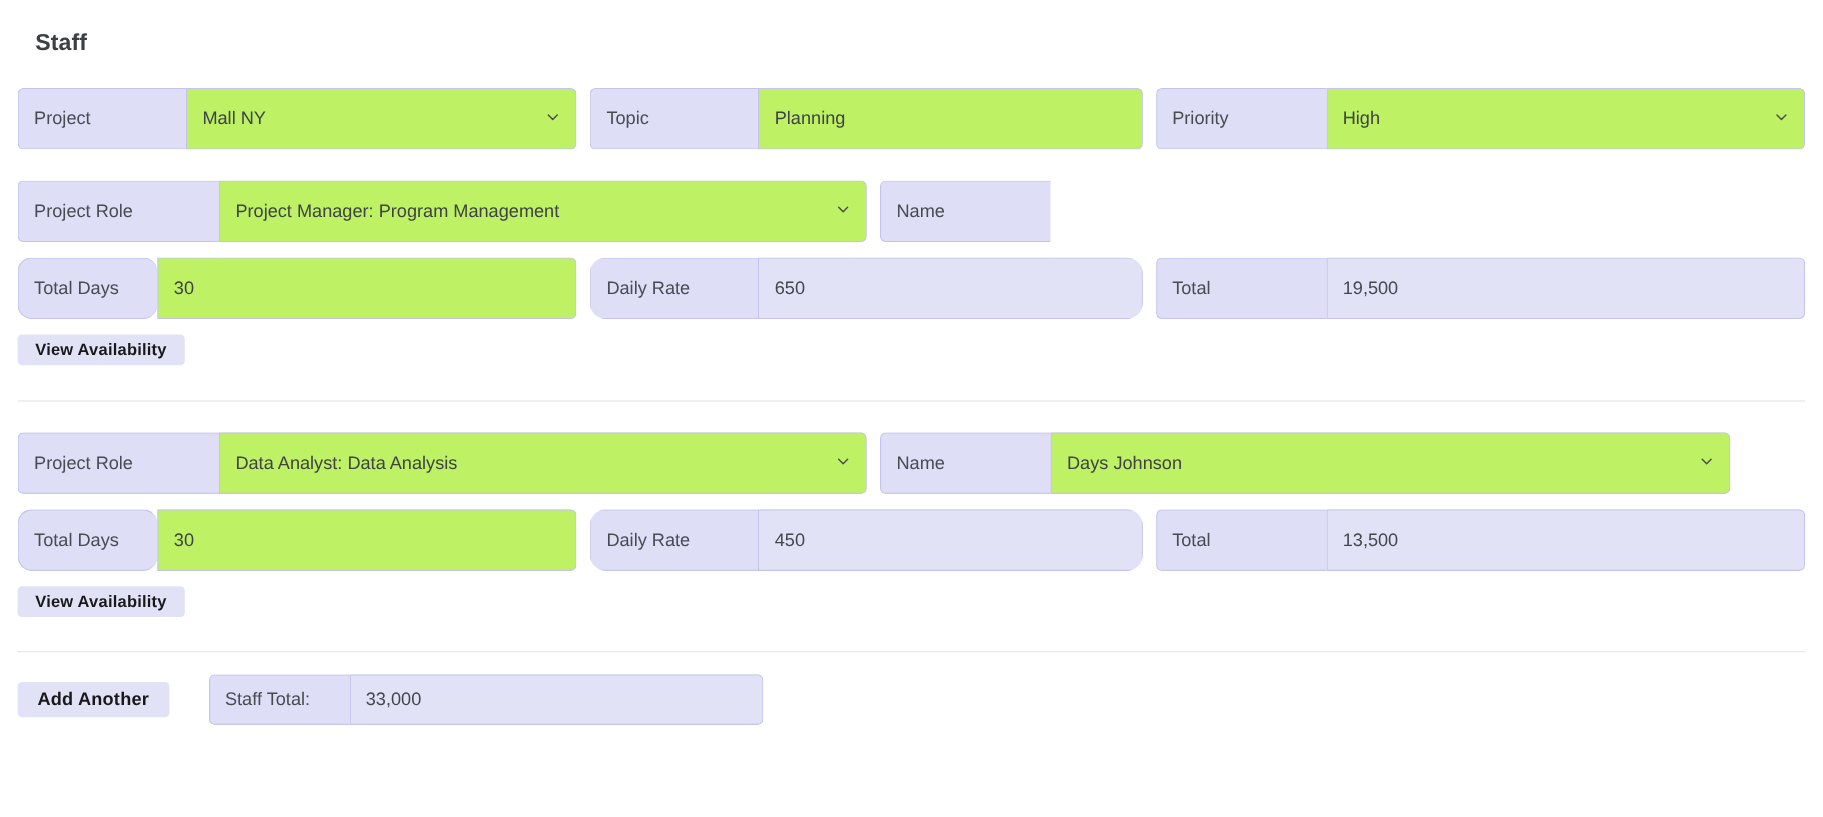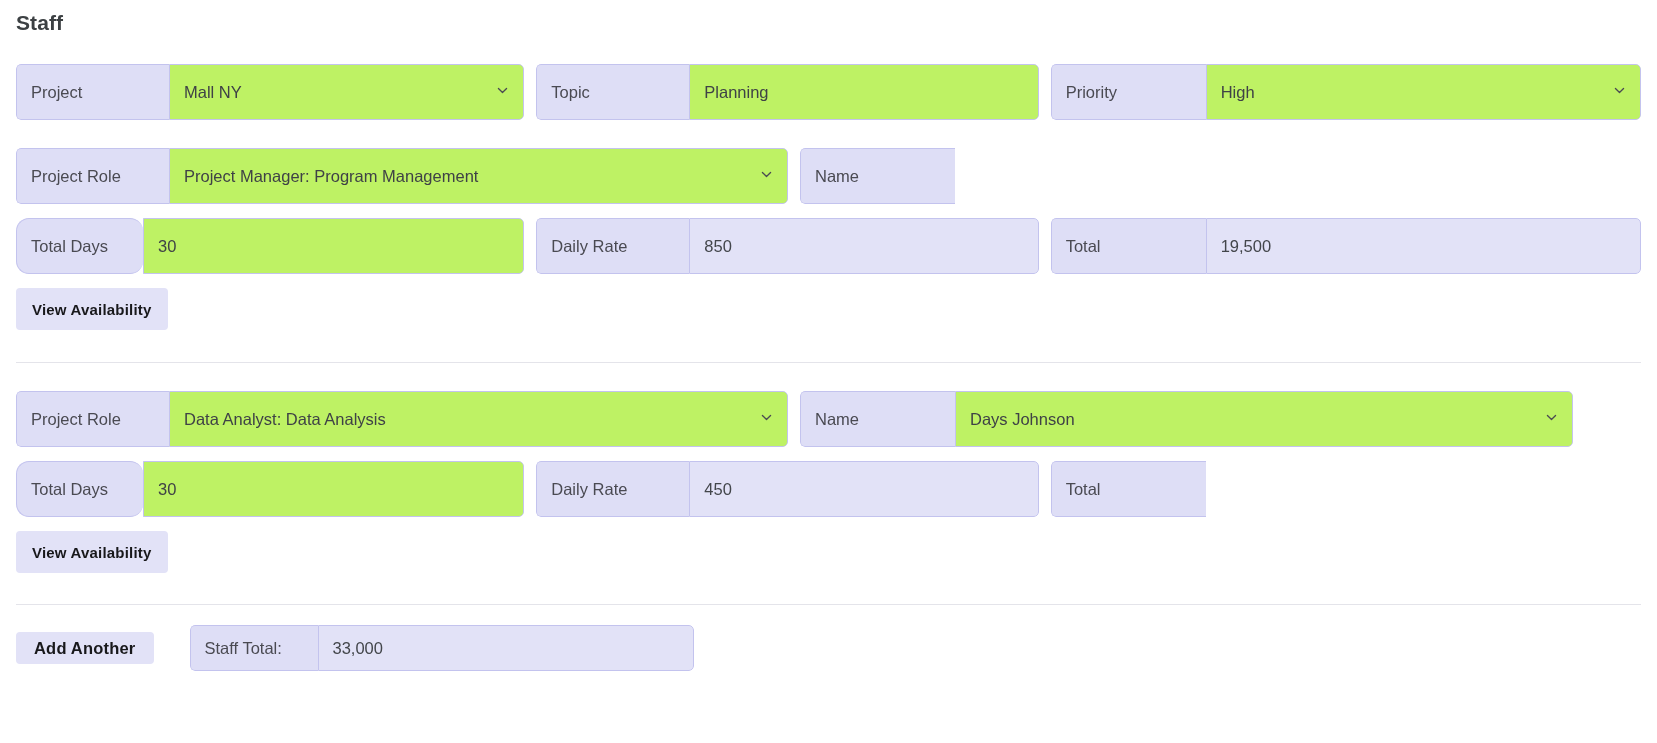--- a/index.html
+++ b/index.html
@@ -21,21 +21,21 @@
     box-sizing: border-box;
     padding: 0 16px;
   }
 
   
   .page-title {
     font-size: 21px;
     font-weight: bold;
     color: #3c4043;
     letter-spacing: 0.1px;
-    margin: 0;
+    margin: 16px;
     padding: 8px 0 0 0;
     height: 38px;
     line-height: 30px;
   }
 
   
   .row {
     display: flex;
     align-items: stretch;
     width: 100%;
@@ -106,28 +106,28 @@
   
   .f-project   { width: 514px; }
   .f-project .lab { width: 153px; }
   .f-topic     { width: 508px; margin-left: 12px; }
   .f-topic .lab { width: 153px; }
   .f-priority  { width: 597px; margin-left: 12px; }
   .f-priority .lab { width: 155px; }
 
   
   .f-role  { width: 772px; }
-  .f-role .lab { width: 153px; }
+  .f-role .lab { width: 183px; }
   .f-name  { width: 773px; margin-left: 12px; }
   .f-name .lab { width: 155px; }
 
   
   .f-days  { width: 514px; }
   .f-days .lab { width: 127px; border-radius: 13px; }
-  .f-rate  { width: 508px; margin-left: 12px; }
+  .f-rate  { width: 508px; margin-left: 12px; border-radius: 15px; }
   .f-rate .lab { width: 153px; }
   .f-total { width: 597px; margin-left: 12px; }
   .f-total .lab { width: 155px; }
 
   
   .btn {
     display: inline-flex;
     align-items: center;
     justify-content: center;
     background: #e2e2f7;
@@ -135,21 +135,21 @@
     border-radius: 4px;
     color: #18181b;
     font-family: "Liberation Sans", sans-serif;
     font-size: 15px;
     font-weight: bold;
     letter-spacing: 0.2px;
     padding: 0 16px;
     cursor: pointer;
   }
   .btn-availability {
-    height: 42px;
+    height: 28px;
     margin-top: 14px;
     margin-left: 0;
   }
   .btn-add {
     height: 32px;
     font-size: 16.5px;
     padding: 12px 18px;
   }
 
   
@@ -247,21 +247,21 @@
     <div class="field f-days">
       <div class="lab">Total Days</div>
       <div class="val">
         <span>30</span>
       </div>
     </div>
 
     <div class="field f-rate">
       <div class="lab">Daily Rate</div>
       <div class="val readonly">
-        <span>850</span>
+        <span>650</span>
       </div>
     </div>
 
     <div class="field f-total">
       <div class="lab">Total</div>
       <div class="val readonly">
         <span>19,500</span>
       </div>
     </div>
 
@@ -311,20 +311,23 @@
 
     <div class="field f-rate">
       <div class="lab">Daily Rate</div>
       <div class="val readonly">
         <span>450</span>
       </div>
     </div>
 
     <div class="field f-total">
       <div class="lab">Total</div>
+      <div class="val readonly">
+        <span>13,500</span>
+      </div>
     </div>
 
   </div>
 
   <button class="btn btn-availability">View Availability</button>
 
   <div class="divider div-2"></div>
 
   
   <div class="footer">

